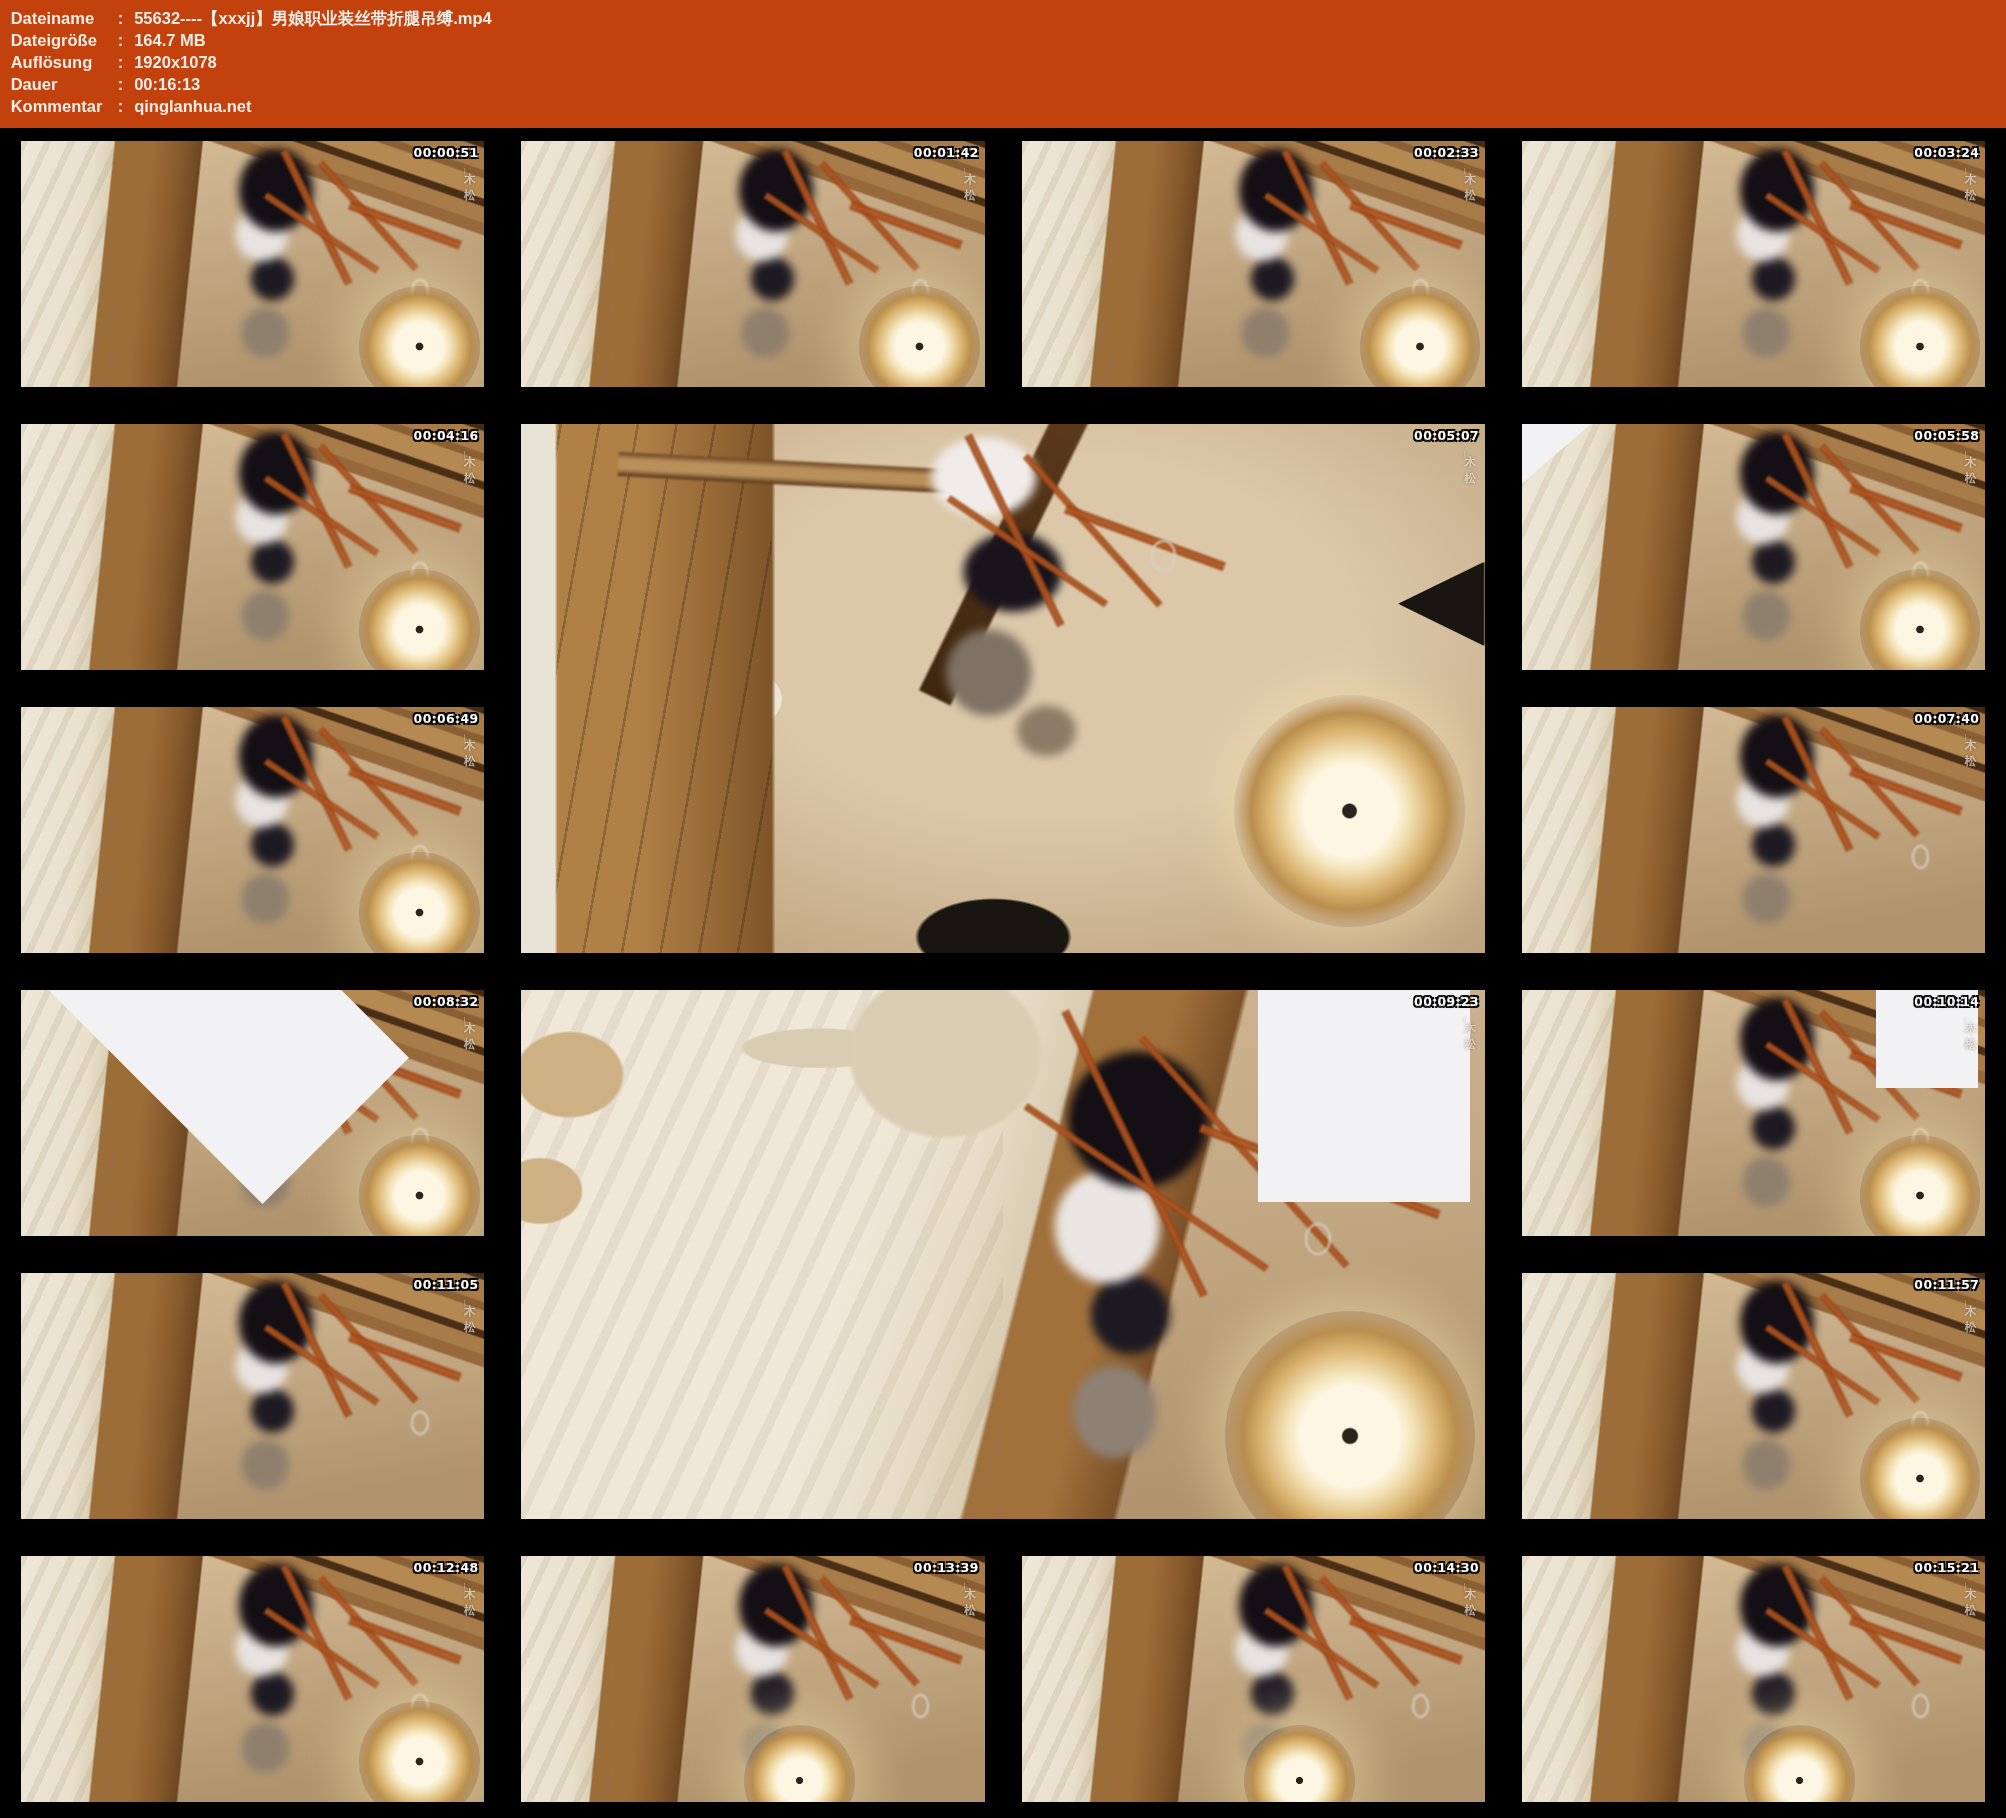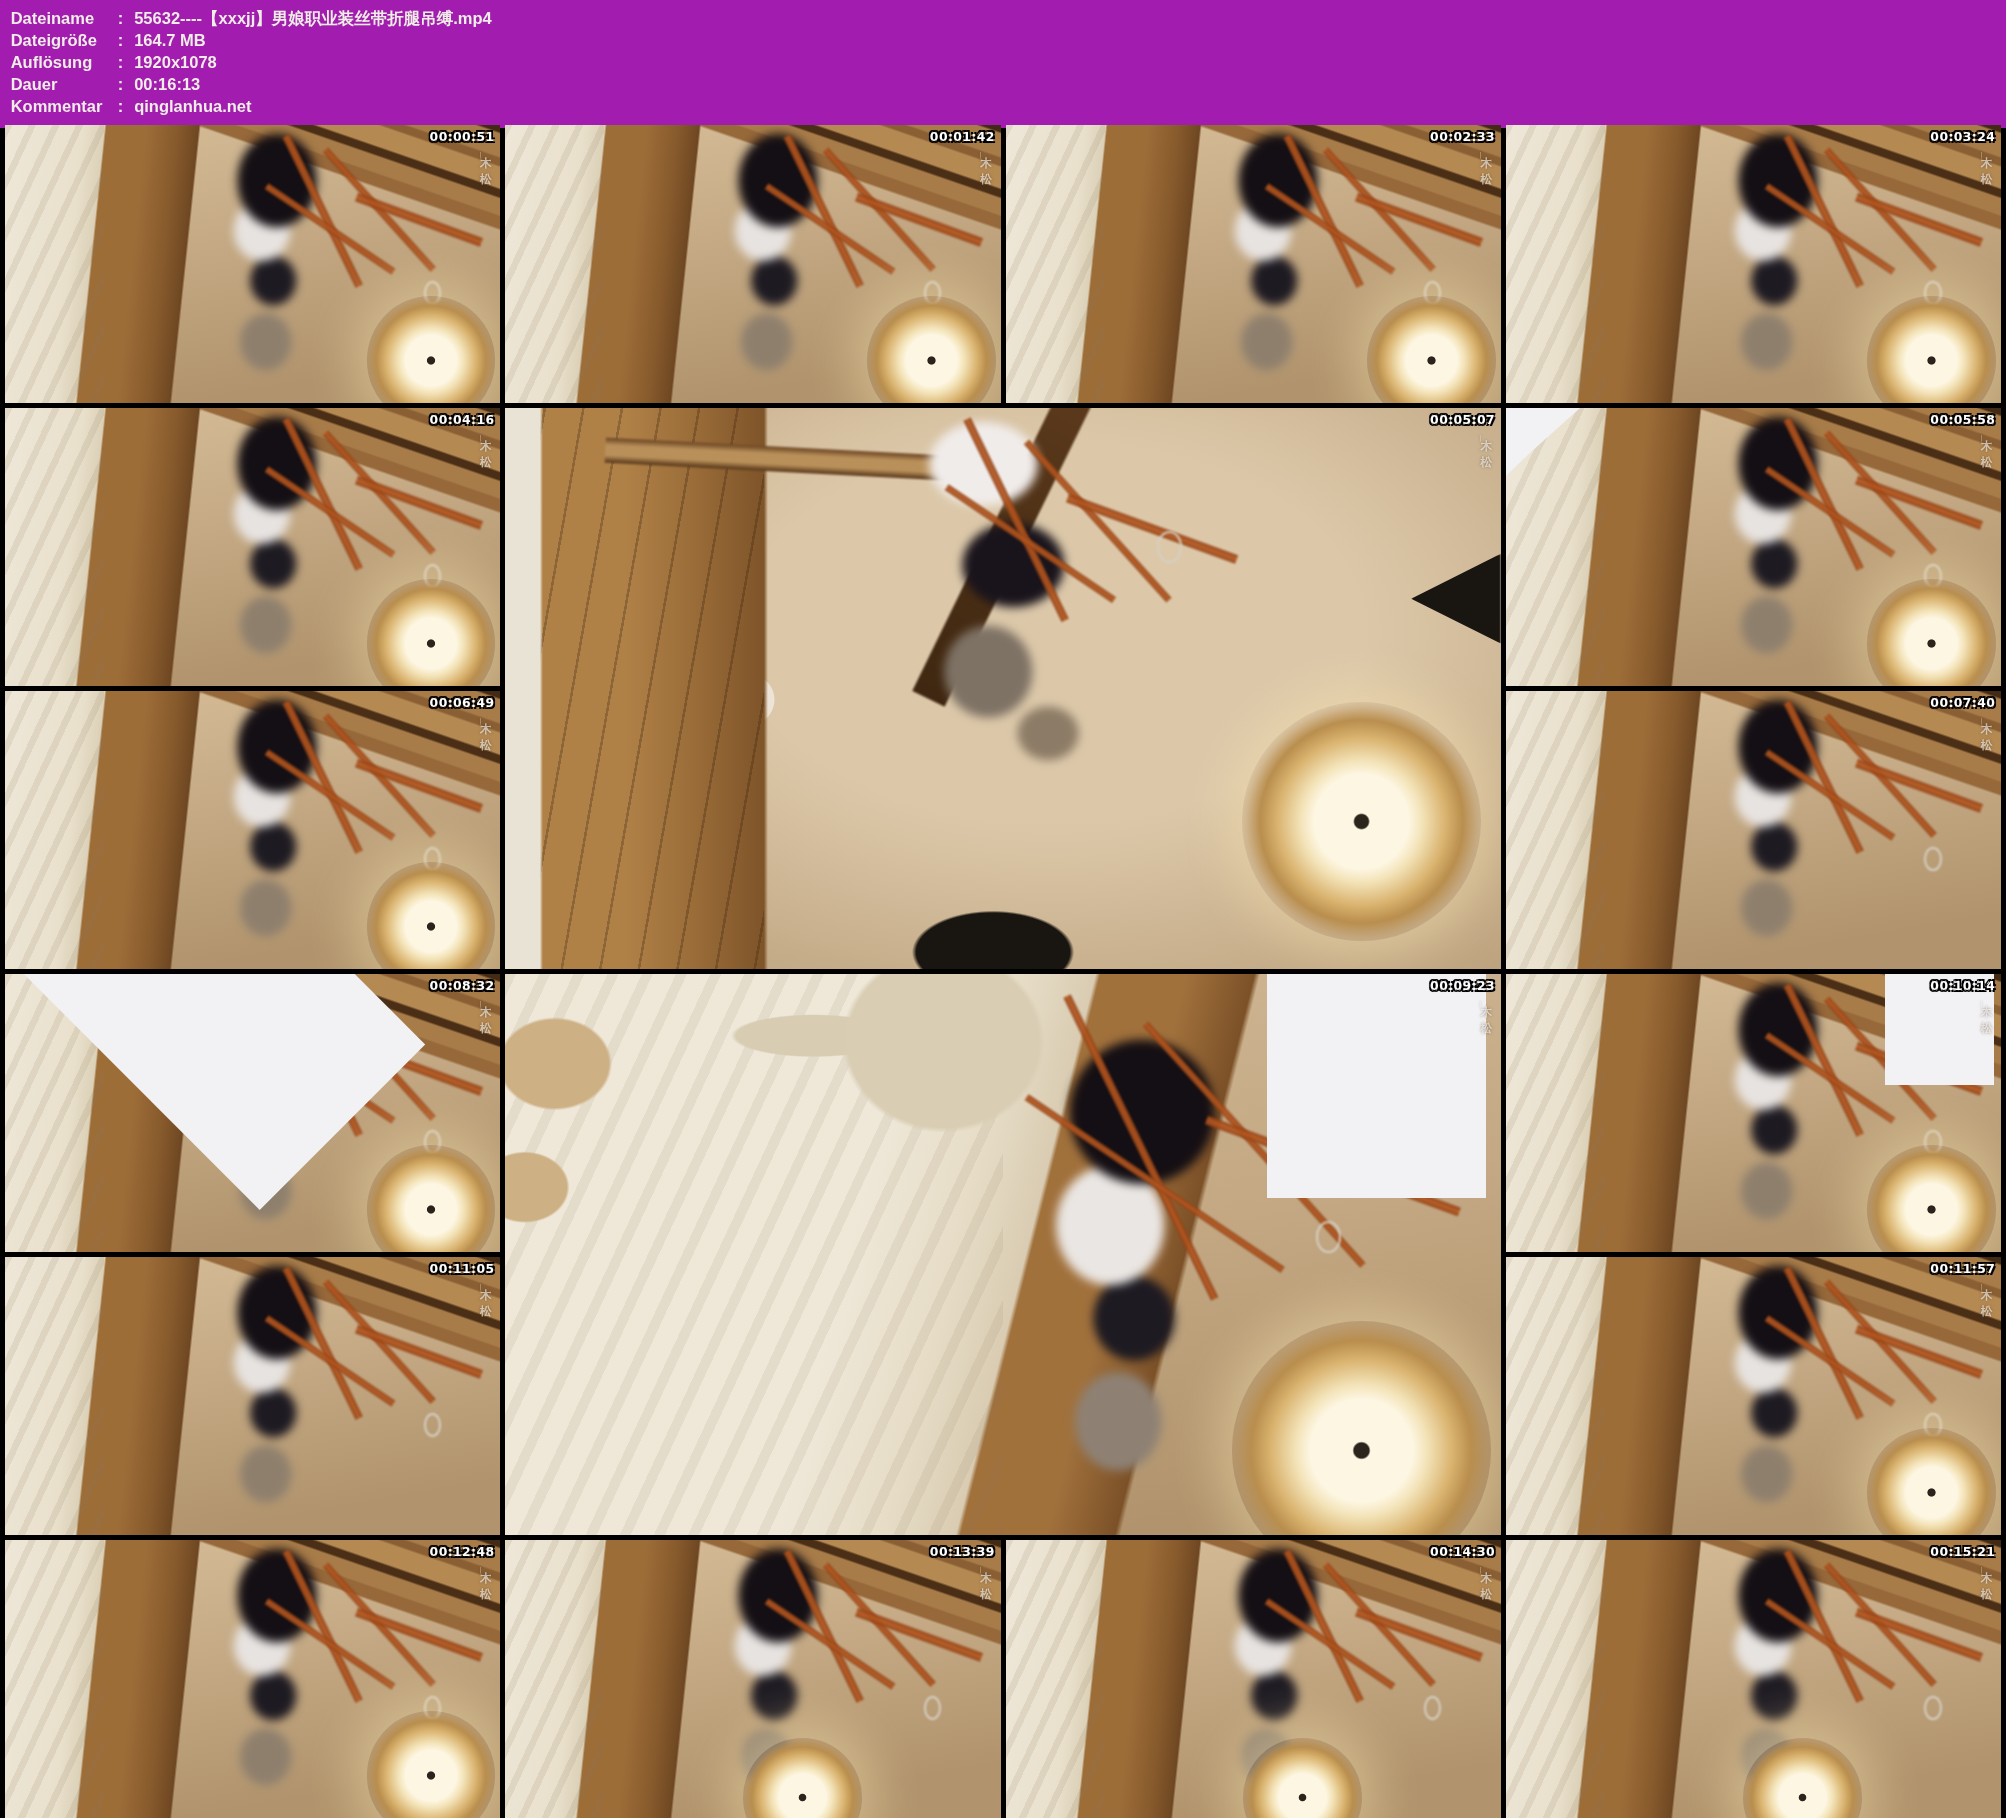--- a/index.html
+++ b/index.html
@@ -1,37 +1,37 @@
 <!DOCTYPE html>
 <html style="font-size:13.2px"><head>
 <meta charset="utf-8">
 <style>
   html,body{margin:0;padding:0;background:#000;}
   .page{position:relative;width:2006px;height:1818px;background:#000;overflow:hidden;
         font-family:"Liberation Sans",sans-serif;}
 
   
-  .header{position:absolute;top:0;left:0;width:100%;height:128px;background:#a21caf;
+  .header{position:absolute;top:0;left:0;width:100%;height:128px;background:#c2410c;
           color:#f0ede7;padding-top:6.6px;box-sizing:border-box;}
   .hrow{display:flex;line-height:22px;font-size:16.5px;font-weight:bold;white-space:nowrap;}
   .hlabel{width:107px;padding-left:10.7px;flex:0 0 auto;}
   .hcolon{width:16.5px;flex:0 0 auto;text-align:left;}
   .hvalue{flex:1 1 auto;overflow:hidden;}
 
   
   .grid{position:absolute;top:125px;left:5px;right:5px;display:grid;
         grid-template-columns:repeat(4,1fr);grid-auto-rows:278px;gap:5px;}
   .r1c1{grid-row:1;grid-column:1}.r1c2{grid-row:1;grid-column:2}.r1c3{grid-row:1;grid-column:3}.r1c4{grid-row:1;grid-column:4}
   .r2c1{grid-row:2;grid-column:1}.big1{grid-row:2 / span 2;grid-column:2 / span 2}.r2c4{grid-row:2;grid-column:4}
   .r3c1{grid-row:3;grid-column:1}.r3c4{grid-row:3;grid-column:4}
   .r4c1{grid-row:4;grid-column:1}.big2{grid-row:4 / span 2;grid-column:2 / span 2}.r4c4{grid-row:4;grid-column:4}
   .r5c1{grid-row:5;grid-column:1}.r5c4{grid-row:5;grid-column:4}
   .r6c1{grid-row:6;grid-column:1}.r6c2{grid-row:6;grid-column:2}.r6c3{grid-row:6;grid-column:3}.r6c4{grid-row:6;grid-column:4}
 
-  .thumb{position:relative;overflow:hidden;background:#be185d;cursor:pointer;margin:0;}
+  .thumb{position:relative;overflow:hidden;background:#be185d;cursor:pointer;margin:16px;}
 
   
   .art{position:absolute;inset:0;
     background:
       
       repeating-linear-gradient(115deg, rgba(140,120,88,.14) 0 6.6px, rgba(0,0,0,0) 6.6px 21.5px) 0 0 / 20% 100% no-repeat,
       
       linear-gradient(96deg,#eee7d8 0%,#e9e0cc 15%,#dcd1b8 19%,rgba(0,0,0,0) 19.4%),
       
       linear-gradient(96deg,rgba(0,0,0,0) 18.9%,#9d6d38 19.2% 27%,#875a2c 33%,#6e4722 37%,rgba(0,0,0,0) 37.4%),

